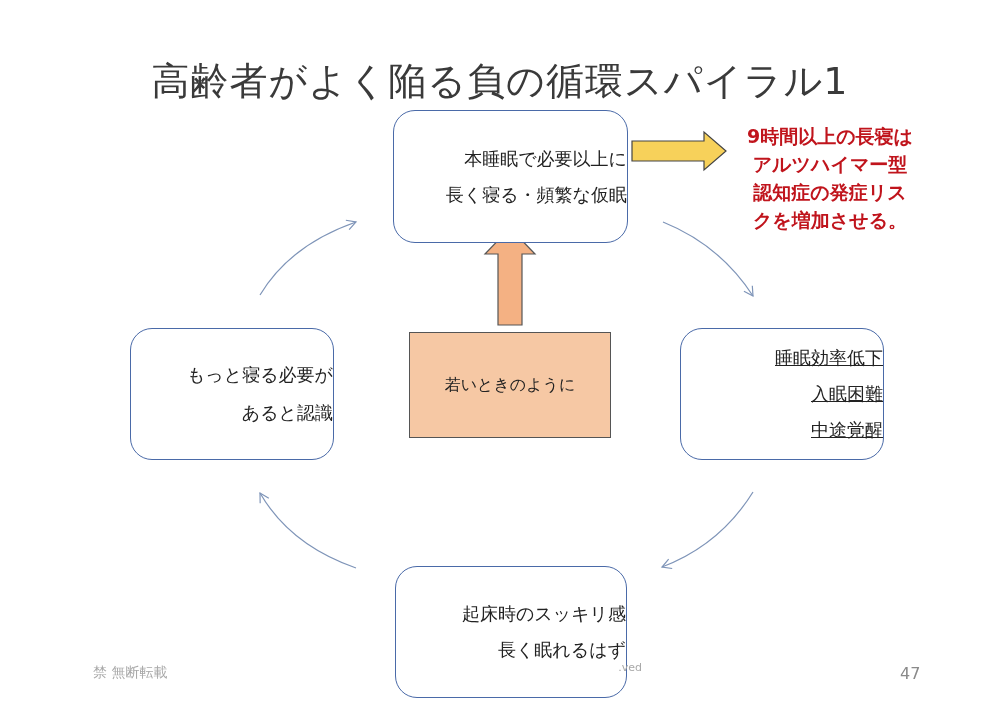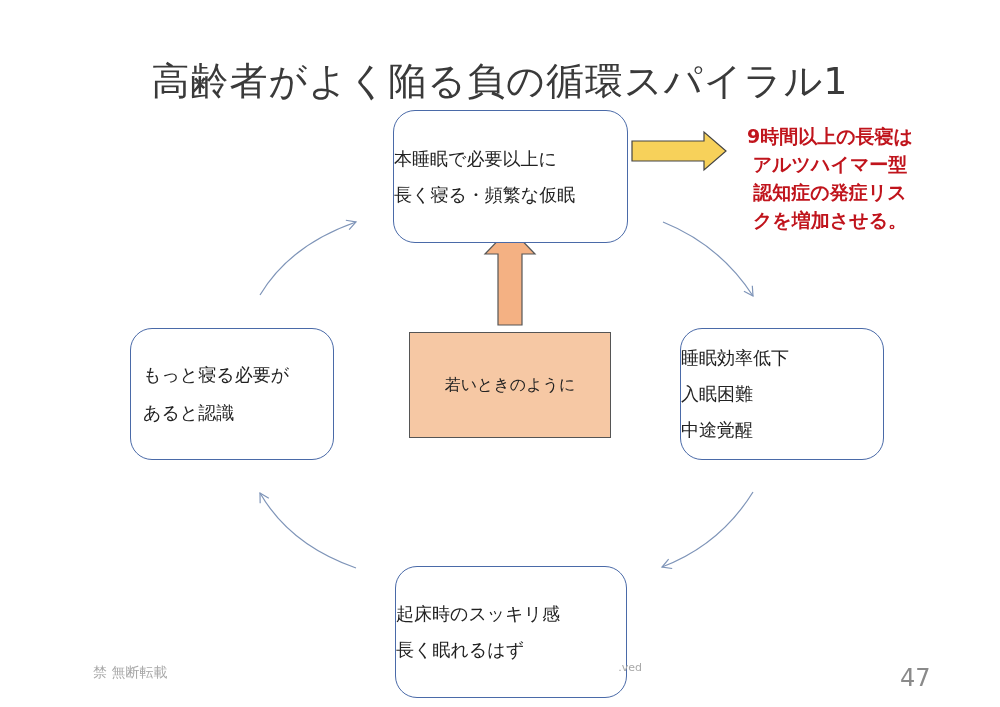--- a/index.html
+++ b/index.html
@@ -1,41 +1,41 @@
 <!DOCTYPE html>
 <html><head>
   <meta charset="utf-8">
   <style>
     html, body { margin: 0; padding: 0; background: #ffffff; }
     body { width: 1000px; height: 707px; position: relative; overflow: hidden;
            font-family: "DejaVu Sans", "Liberation Sans", sans-serif; color: #1a1a1a; }
     .title { position: absolute; left: 0; width: 1000px; top: 56px; text-align: center;
              font-size: 38px; font-weight: normal; color: #3a3a3a; letter-spacing: 1px; }
     .box { position: absolute; background: #fff; border: 1.5px solid #4a6aa8; border-radius: 22px;
-           display: flex; flex-direction: column; justify-content: center; align-items: flex-start;
+           display: flex; flex-direction: column; justify-content: center; align-items: flex-end;
            font-size: 18px; color: #222; box-sizing: border-box; }
     .box span { display: block; line-height: 36px; text-align: center; white-space: nowrap; }
     #box-top { left: 393px; top: 110px; width: 235px; height: 133px; }
     #box-right { left: 680px; top: 328px; width: 204px; height: 132px; }
-    #box-right span { line-height: 36px; }
+    #box-right span { line-height: 36px; text-decoration: underline; }
     #box-left { left: 130px; top: 328px; width: 204px; height: 132px; padding-left: 12px; }
     #box-left span { line-height: 38px; }
     #box-bottom { left: 395px; top: 546px; width: 232px; height: 132px; margin-top: 20px; }
     .center-box { position: absolute; left: 409px; top: 332px; width: 202px; height: 106px;
                   background: #f6c8a4; border: 1.5px solid #555; box-sizing: border-box;
                   display: flex; flex-direction: column; justify-content: center; align-items: center;
                   font-size: 16px; color: #222; }
     .center-box span { display: block; line-height: 28px; white-space: nowrap; }
     .warning { position: absolute; left: 730px; top: 122px; width: 200px; text-align: center;
                color: #c0141c; font-weight: bold; font-size: 19px; line-height: 28px; }
     .warning span { display: block; white-space: nowrap; }
     .footer-left { position: absolute; left: 93px; top: 664px; font-size: 14px; color: #a8a8a8; }
     .footer-copy { position: absolute; left: 560px; top: 661px; font-size: 11px; color: #a8a8a8;
                    width: 82px; text-align: right; overflow: hidden; white-space: nowrap; direction: rtl; }
-    .page-num { position: absolute; left: 900px; top: 664px; font-size: 24px; color: #8a8a8a; }
+    .page-num { position: absolute; left: 900px; top: 664px; font-size: 16px; color: #8a8a8a; }
     svg.overlay { position: absolute; left: 0; top: 0; width: 1000px; height: 707px; pointer-events: none; }
   </style>
 </head>
 <body>
 
 <div class="title">高齢者がよく陥る負の循環スパイラル1</div>
 
 <svg class="overlay" viewBox="0 0 1000 707">
   <defs>
     <marker id="openhead" markerWidth="12" markerHeight="12" refX="10" refY="6" orient="auto" markerUnits="userSpaceOnUse">

